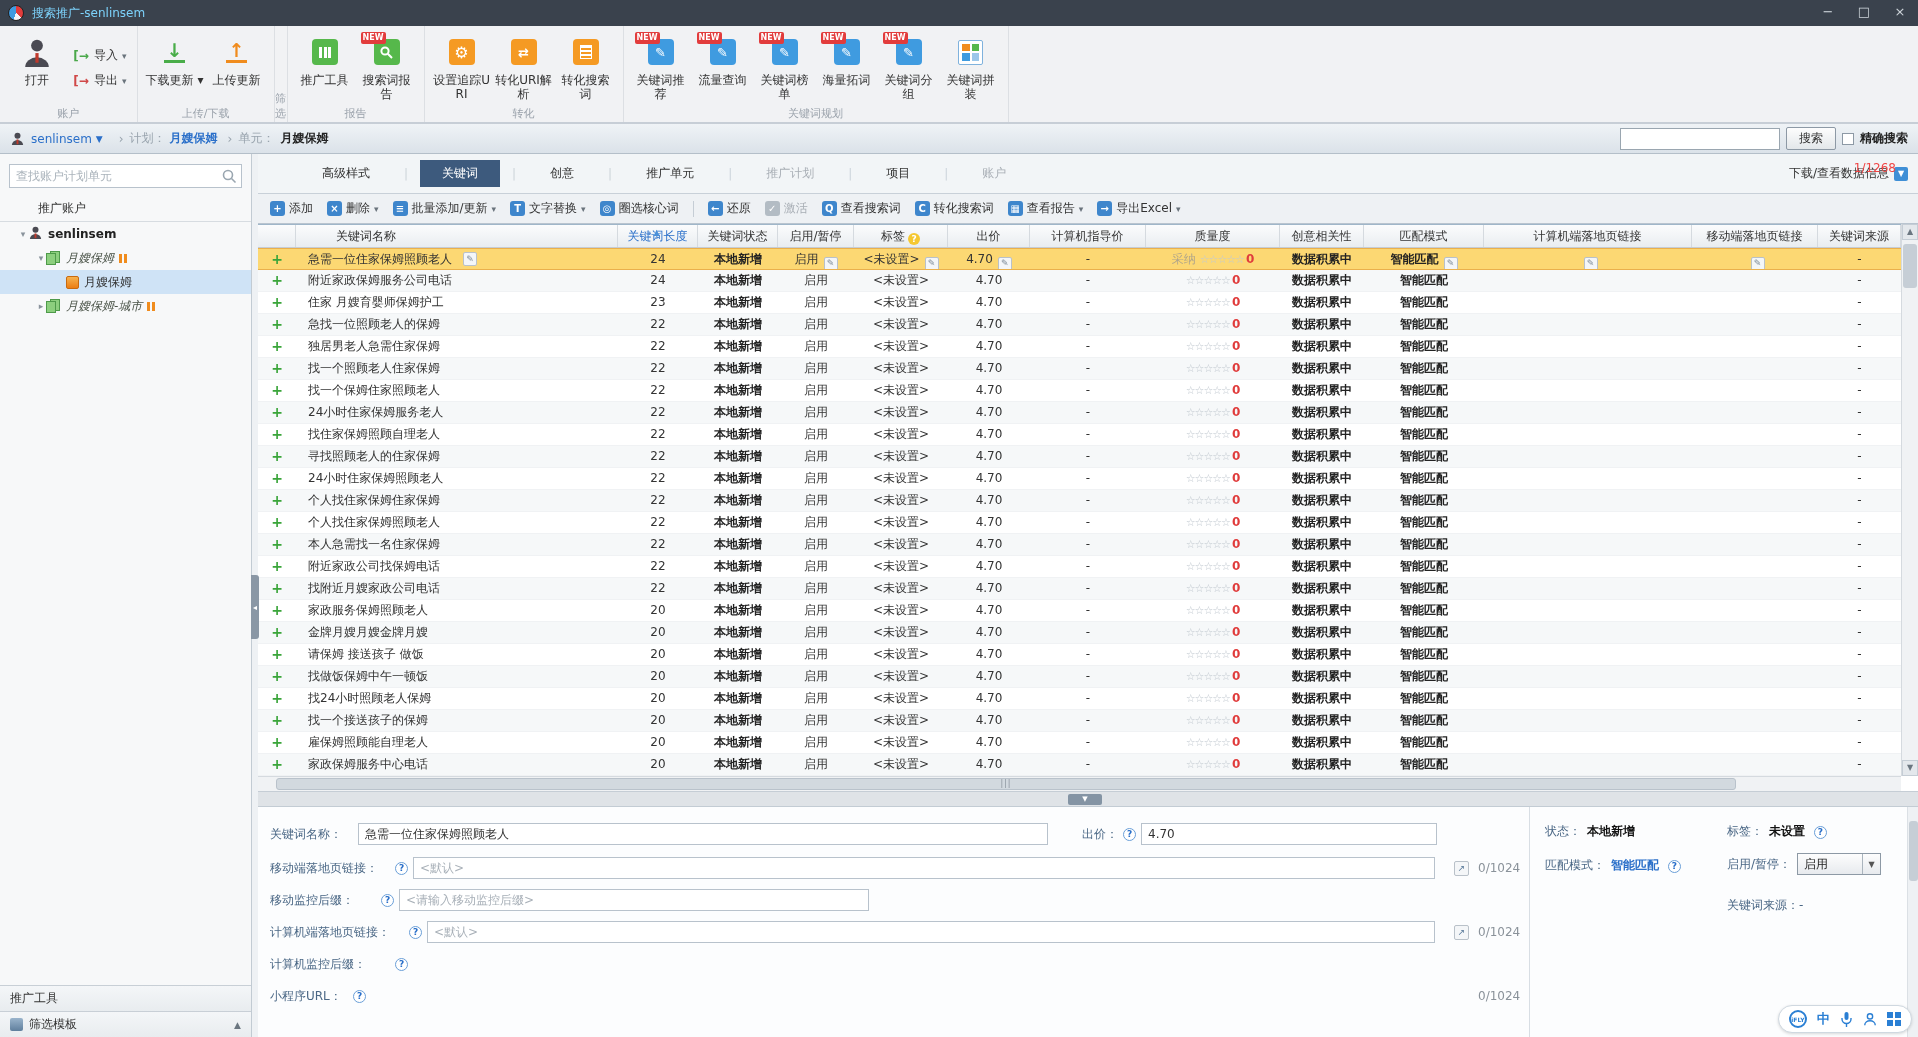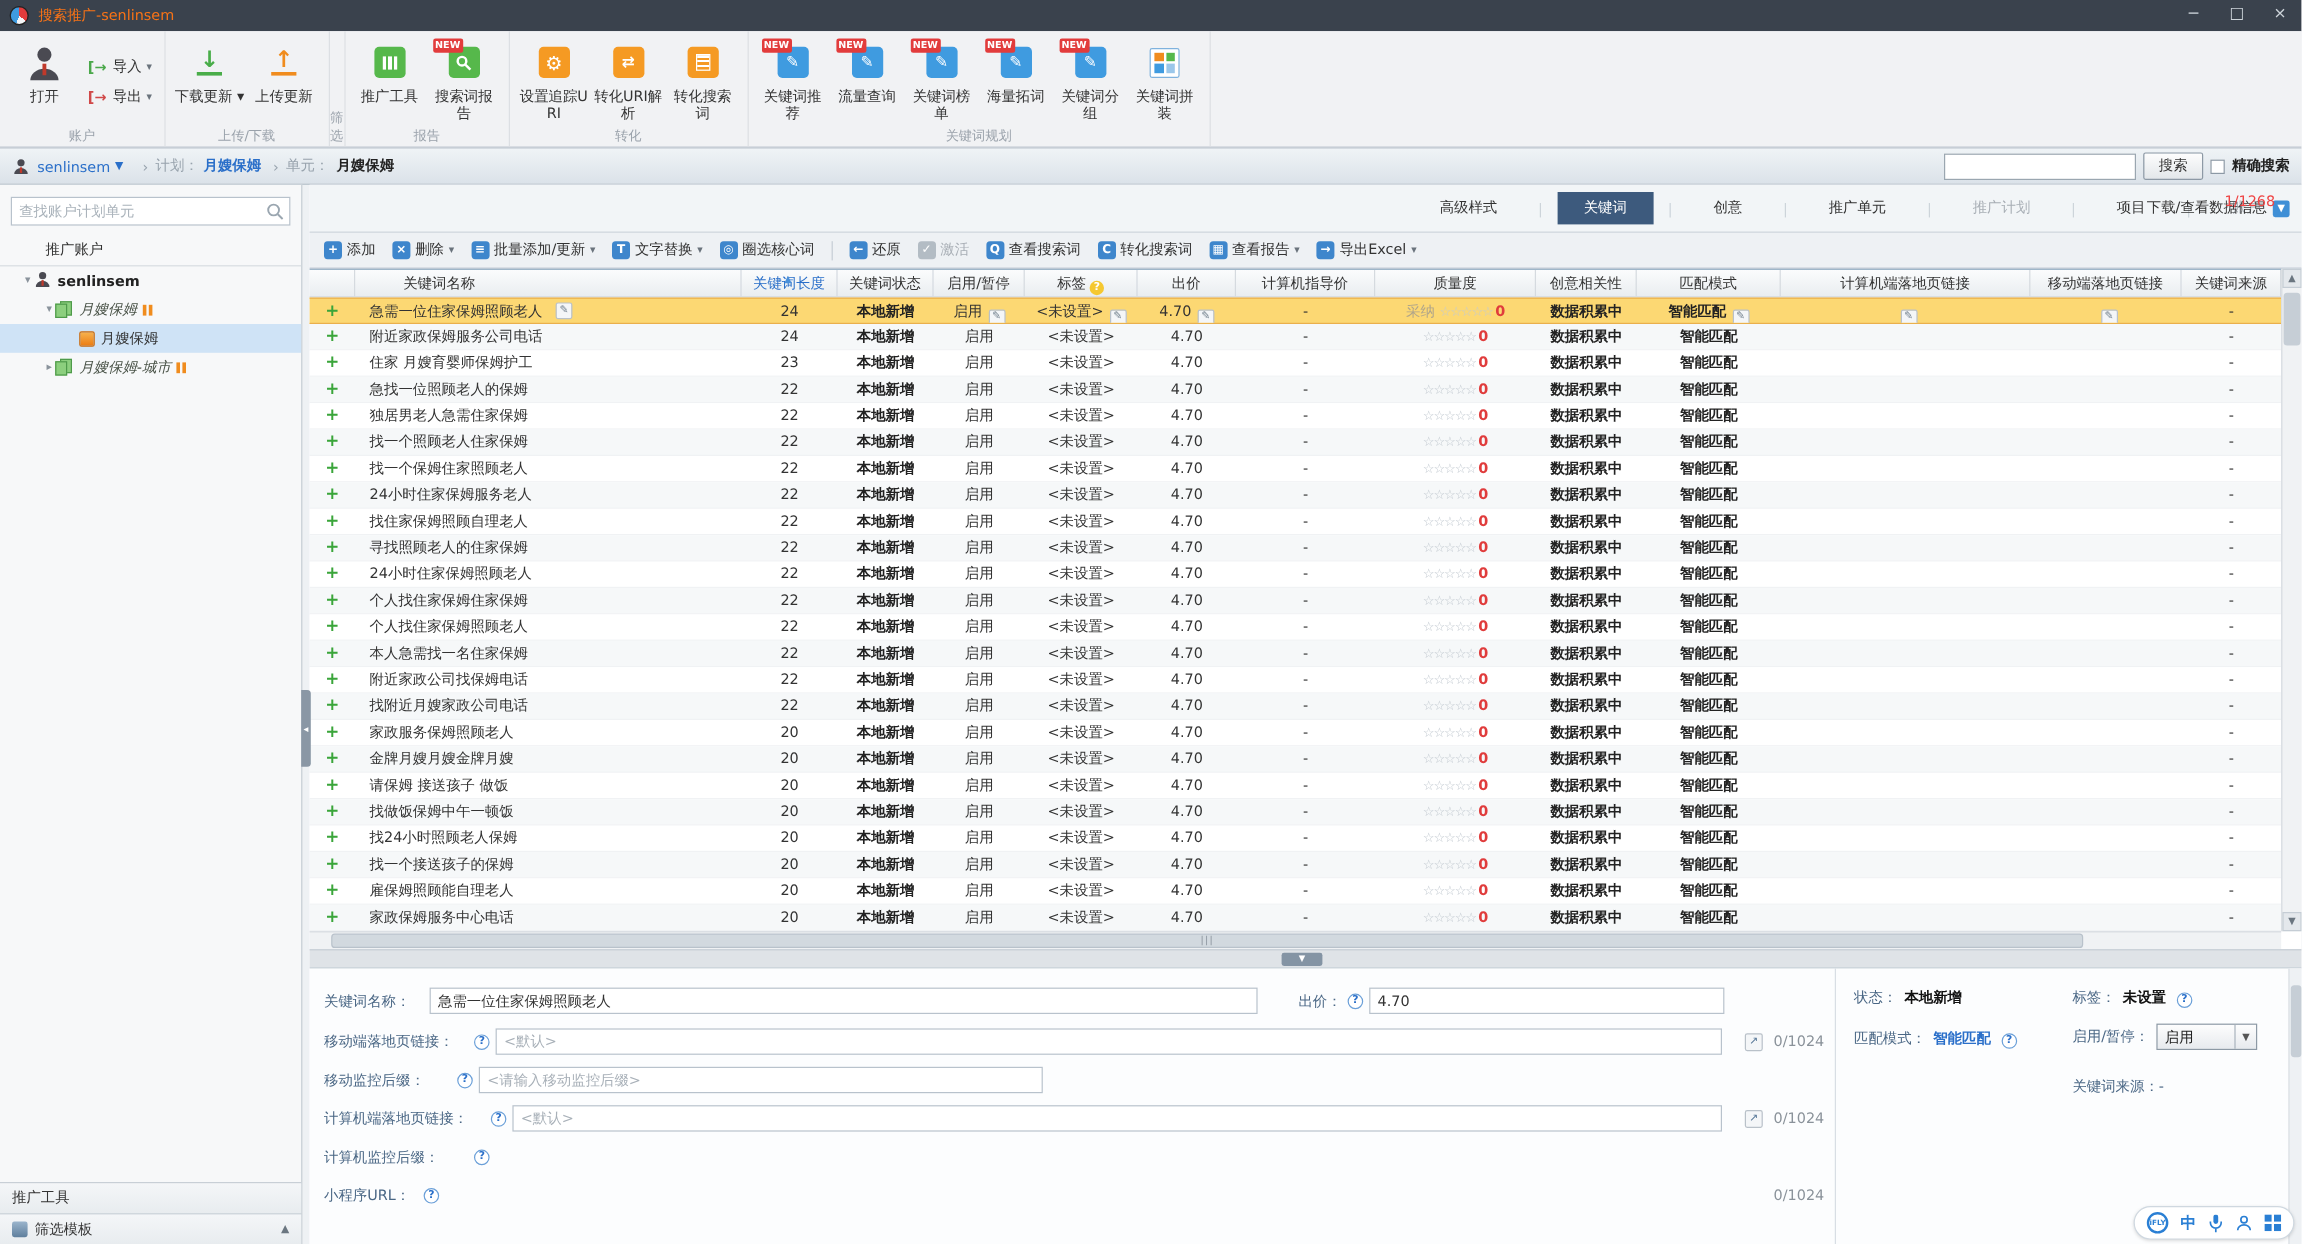--- a/index.html
+++ b/index.html
@@ -6,21 +6,21 @@
   html,body { width:1918px; height:1037px; }
   body { font-family:"DejaVu Sans","Liberation Sans",sans-serif; font-size:12px; color:#333;
          background:#eef1f4; position:relative; overflow:hidden; }
 
   
   .titlebar { position:absolute; left:0; top:0; right:0; height:26px; background:#3a424d;
               display:flex; align-items:center; padding-left:8px; }
   .applogo { width:16px; height:16px; border-radius:50%;
              background:conic-gradient(#e23c3c 0 130deg,#f5f6f8 130deg 200deg,#3f9be0 200deg 360deg);
              border:1px solid #222; margin-right:8px; }
-  .apptitle { color:#f97316; font-size:12px;text-align:center; }
+  .apptitle { color:#7dd3fc; font-size:12px;text-align:center; }
   .winbtns { position:absolute; right:0; top:0; height:26px; display:flex; }
   .winbtn { width:36px; height:26px; color:#cdd4da; text-align:center; line-height:24px; font-size:13px; cursor:pointer; }
 
   
   .ribbon { position:absolute; left:0; top:26px; right:0; height:98px; background:#f1f2f4;
             border-bottom:2px solid #c7ced6; display:flex; }
   .rgroup { position:relative; border-right:1px solid #dcdfe3; padding:4px 6px 16px 6px; }
   .rglabel { position:absolute; bottom:1px; left:0; right:0; text-align:center; color:#9aa2ab; font-size:11px; }
   .rbtns { display:flex; height:76px; align-items:stretch; }
   .rbtn { width:62px; display:flex; flex-direction:column; align-items:center; justify-content:flex-start;
@@ -98,21 +98,21 @@
                   background:linear-gradient(#f4f6f8,#e8ecef); cursor:pointer; }
   .ficon { width:13px; height:13px; border-radius:2px; background:linear-gradient(#9ab4cc,#5f7f9d); margin-right:6px; }
   .fpin { margin-left:auto; font-size:9px; color:#6b7680; }
   .collapse-tab { position:absolute; left:251px; top:575px; width:8px; height:64px; background:#8a97a5;
                   border-radius:0 3px 3px 0; color:#fff; font-size:8px; display:flex; align-items:center;
                   justify-content:center; cursor:pointer; z-index:5; }
 
   
   .main { position:absolute; left:258px; top:154px; right:0; bottom:0; background:#fff; }
   .tabstrip { position:absolute; left:0; top:0; right:0; height:40px; background:#f2f5f7;
-              border-bottom:1px solid #c8d0d8; display:flex; align-items:center; padding-left:30px;justify-content:flex-end; }
+              border-bottom:1px solid #c8d0d8; display:flex; align-items:center; padding-left:30px; }
   .tab { padding:5px 22px; margin:0 12px; color:#333; cursor:pointer; }
   .tab.active { background:#3d5a7d; color:#fff; }
   .tab.disabled { color:#a8aeb5; }
   .tabsep { color:#cdd4da; }
   .datalink { position:absolute; right:10px; top:11px; display:flex; align-items:center; gap:5px; color:#333; cursor:pointer; }
   .datalink .dlico { width:14px; height:14px; background:#3f8fd6; border-radius:2px; color:#fff; font-size:8px;
                      display:flex; align-items:center; justify-content:center; }
 
   .acttoolbar { position:absolute; left:0; top:40px; right:0; height:30px; background:#eef1f4;
                 border-bottom:1px solid #b9c4cf; display:flex; align-items:center; padding-left:12px; gap:14px; }

